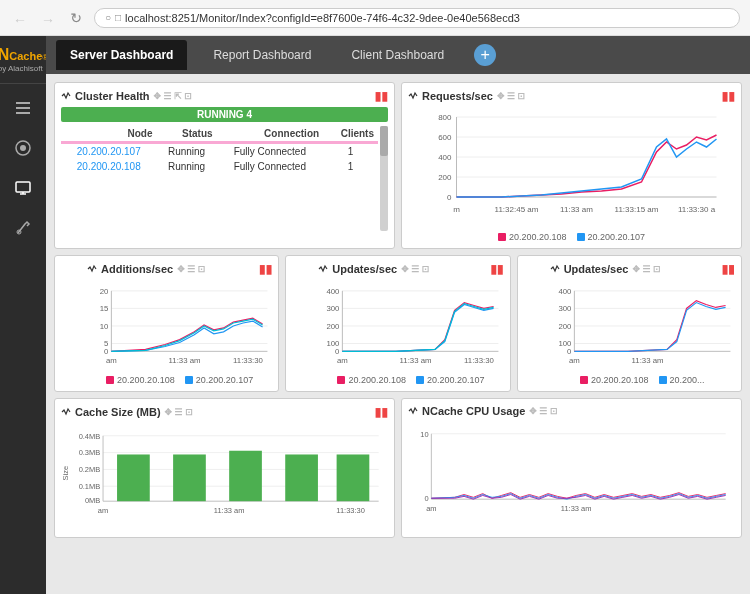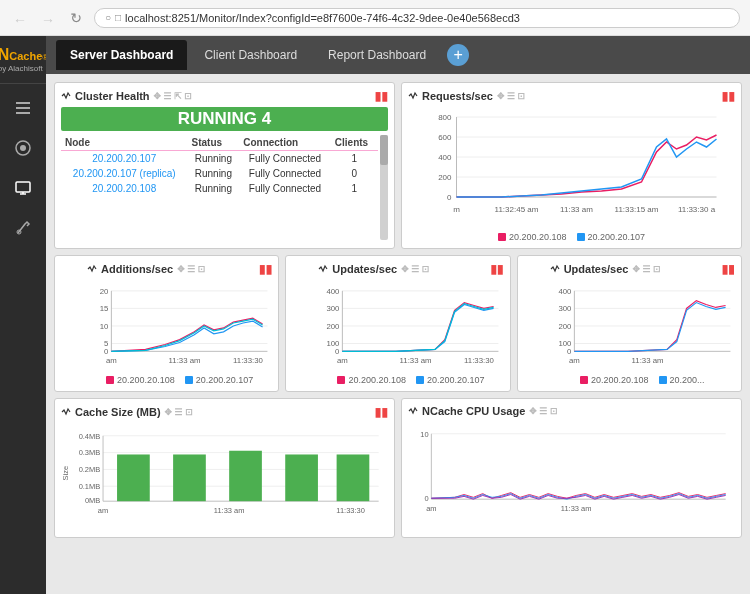--- a/index.html
+++ b/index.html
@@ -63,21 +63,21 @@
     
     .main-content { flex: 1; display: flex; flex-direction: column; overflow: hidden; }
 
     
     .top-nav {
       background: #4a4a4a;
       display: flex;
       align-items: center;
       padding: 0 10px;
       height: 38px;
-      gap: 3px;
+      gap: 12px;
     }
     .nav-tab {
       padding: 8px 14px;
       font-size: 12px;
       cursor: pointer;
       border-radius: 3px 3px 0 0;
       color: #ddd;
     }
     .nav-tab.active {
       background: #1a1a1a;
@@ -113,29 +113,29 @@
     }
     .widget-title { display: flex; align-items: center; gap: 4px; }
     .pause-btn { color: #e44; font-size: 12px; cursor: pointer; }
 
     
     .cluster-status-bar {
       background: #4caf50;
       color: white;
       text-align: center;
       padding: 2px 0;
-      font-size: 17px;
+      font-size: 10px;
       font-weight: bold;
       border-radius: 2px;
       margin-bottom: 4px;
     }
     .cluster-table { width: 100%; border-collapse: collapse; font-size: 10px; }
     .cluster-table th {
-      font-weight: bold; color: #444; text-align: left; padding: 2px 4px;
-      border-bottom: 1px solid #f9a8d4;
+      font-weight: bold; color: #444; text-align: right; padding: 2px 4px;
+      border-bottom: 3px solid #f9a8d4;
     }
     .cluster-table td { text-align: center; padding: 2px 4px; color: #2196F3; }
     .cluster-table td:first-child { color: #2196F3; }
     .cluster-table td.status { color: #333; }
     .cluster-table td.connection { color: #333; }
     .cluster-table td.clients { color: #333; }
     .chart-svg { width: 100%; }
     .chart-legend {
       display: flex; gap: 10px; font-size: 9px; color: #666;
       justify-content: center; margin-top: 2px; flex-wrap: wrap;
@@ -207,22 +207,22 @@
         <path d="M3 13L10 4M10 4l2-2 2 2-2 2M10 4l-1 1" stroke="currentColor" stroke-width="1.5" fill="none"></path>
         <circle cx="4" cy="12" r="2" stroke="currentColor" stroke-width="1" fill="none"></circle>
       </svg>
     </div>
   </div>
 
   <div class="main-content">
 
     <div class="top-nav">
       <div class="nav-tab active">Server Dashboard</div>
+      <div class="nav-tab">Report Dashboard</div>
       <div class="nav-tab">Client Dashboard</div>
-      <div class="nav-tab">Report Dashboard</div>
       <button class="add-btn">+</button>
     </div>
 
     <div class="dashboard">
 
       <div class="dashboard-grid-top">
 
         <div class="widget">
           <div class="widget-header">
             <div class="widget-title">
@@ -247,26 +247,20 @@
                   </tr>
                 </thead>
                 <tbody>
                   <tr>
                     <td>20.200.20.107</td>
                     <td class="status">Running</td>
                     <td class="connection">Fully Connected</td>
                     <td class="clients">1</td>
                   </tr>
                   <tr>
-                    <td>20.200.20.107 (replica)</td>
-                    <td class="status">Running</td>
-                    <td class="connection">Fully Connected</td>
-                    <td class="clients">0</td>
-                  </tr>
-                  <tr>
                     <td>20.200.20.108</td>
                     <td class="status">Running</td>
                     <td class="connection">Fully Connected</td>
                     <td class="clients">1</td>
                   </tr>
                 </tbody>
               </table>
             </div>
             <div style="width:8px;background:#d0d0d0;border-radius:2px;margin-left:2px;height:105px;position:relative;">
               <div style="width:100%;height:30px;background:#aaa;border-radius:2px;position:absolute;top:0;"></div>

